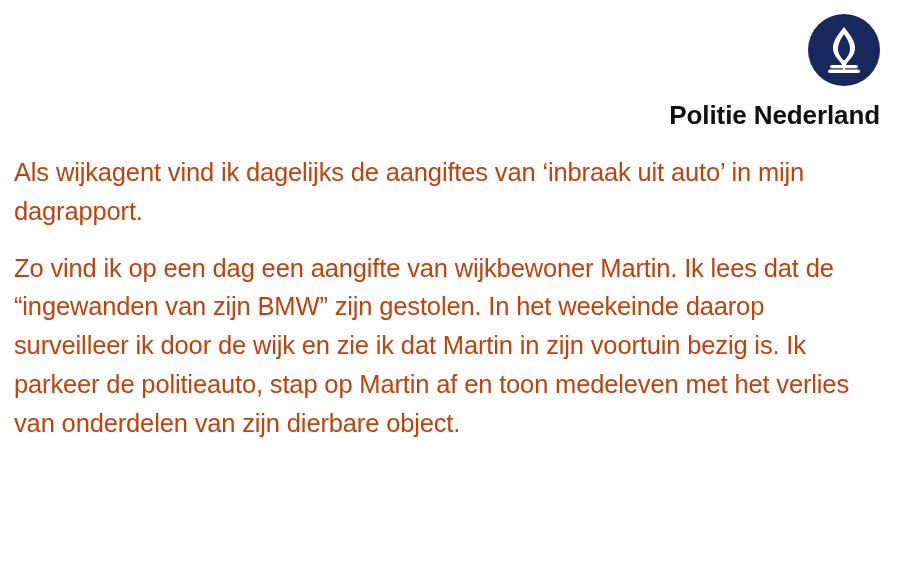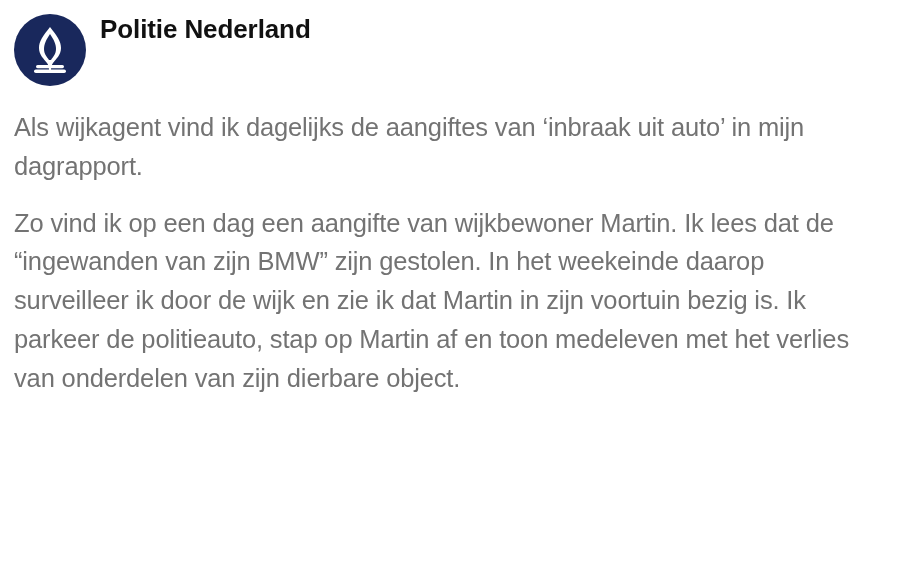--- a/index.html
+++ b/index.html
@@ -16,23 +16,24 @@
   }
   .page {
     width: 898px;
     height: 576px;
     box-sizing: border-box;
     padding: 14px 18px 0 14px;
     position: relative;
   }
   .header {
     display: flex;
-    align-items: flex-start;
+    align-items: flex-end;
     gap: 14px;
     margin-bottom: 22px;
+    flex-direction: column;
   }
   .logo {
     width: 72px;
     height: 72px;
     border-radius: 50%;
     background: #19285c;
     flex: 0 0 auto;
     position: relative;
     display: flex;
     align-items: center;
@@ -43,21 +44,21 @@
   }
   .org-name {
     font-size: 26px;
     font-weight: bold;
     color: #111111;
     letter-spacing: -0.1px;
   }
   .body-text {
     font-size: 25.5px;
     line-height: 1.52;
-    color: #737373;
+    color: #c2410c;
     letter-spacing: -0.15px;
   }
   .para {
     margin: 0 0 18px 0;
   }
   .para:last-child {
     margin-bottom: 8px;
   }
   .para .line-break-block {
     display: block;

